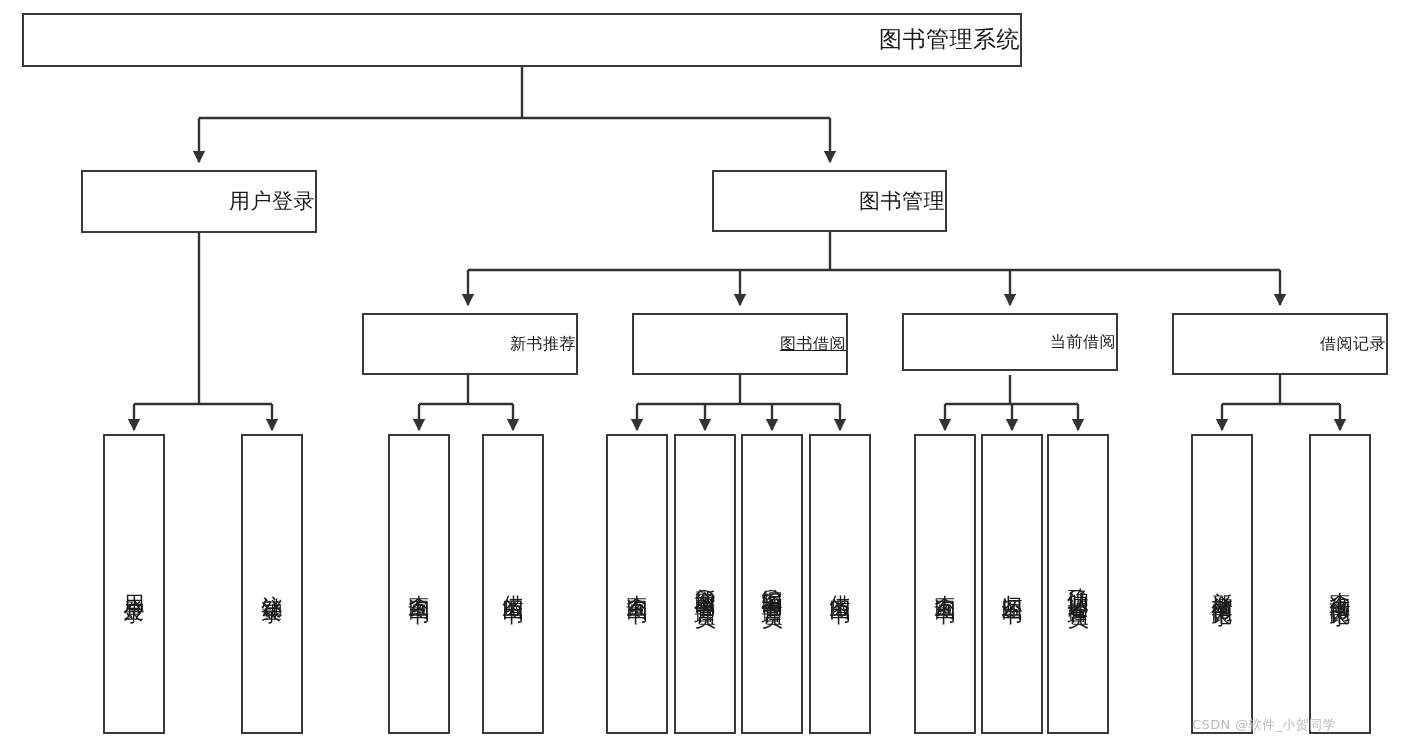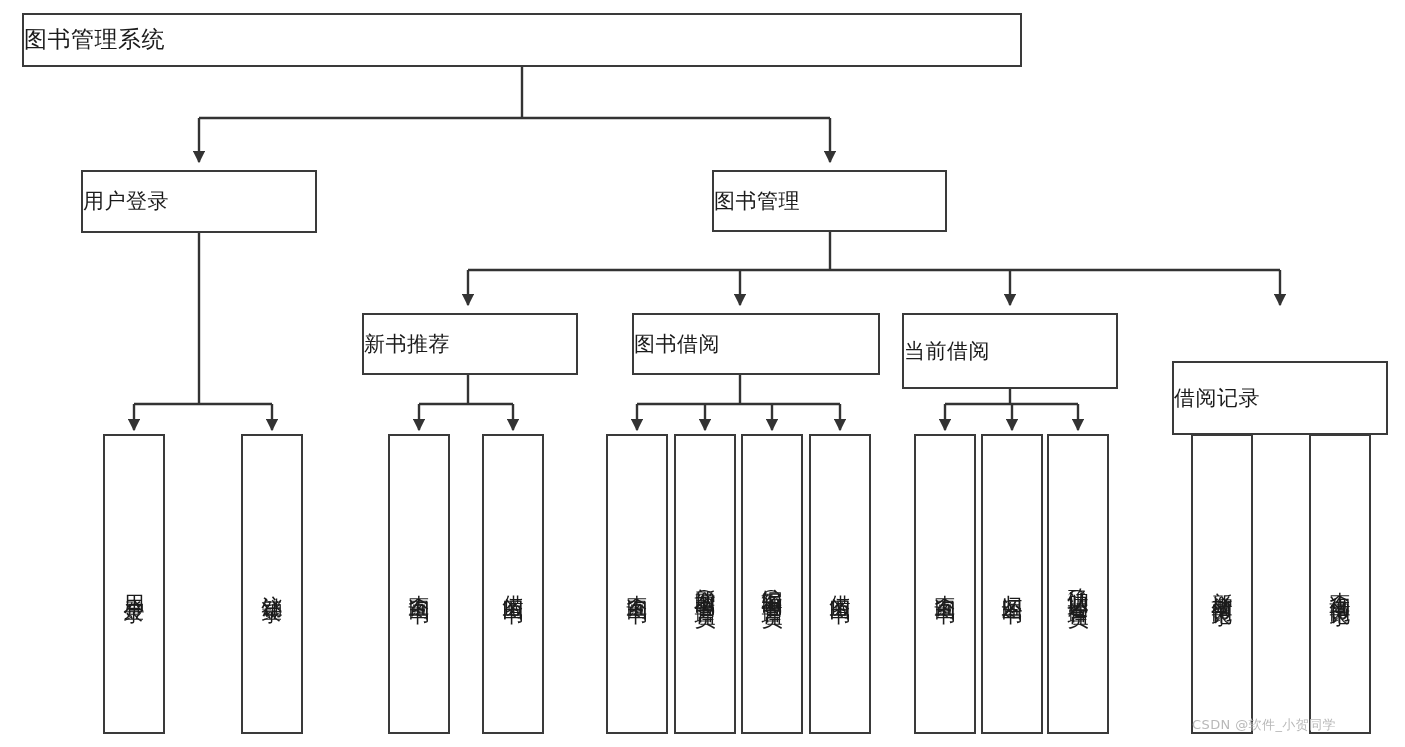--- a/index.html
+++ b/index.html
@@ -27,33 +27,33 @@
     height: 747px;
     pointer-events: none;
   }
   .node {
     position: absolute;
     box-sizing: border-box;
     background: #ffffff;
     border: 2px solid #3a3a3a;
     display: flex;
     align-items: center;
-    justify-content: flex-start;
+    justify-content: flex-end;
     z-index: 2;
   }
   .node .lbl {
     color: #1b1b1b;
     line-height: 1.18;
     text-align: center;
     white-space: nowrap;
     letter-spacing: 0.5px;
   }
   .lvl0 .lbl { font-size: 23px; }
   .lvl1 .lbl { font-size: 21px; }
-  .lvl2 .lbl { font-size: 21px; }
+  .lvl2 .lbl { font-size: 16px; }
   .leaf .lbl {
     font-size: 21px;
     writing-mode: vertical-rl;
     text-orientation: upright;
     letter-spacing: 3px;
     line-height: 1.05;
   }
   .leaf {
     align-items: center;
     justify-content: center;
@@ -129,27 +129,27 @@
   <div class="node lvl1" style="left:81px; top:170px; width:236px; height:63px;">
     <span class="lbl">用户登录</span>
   </div>
   <div class="node lvl1" style="left:712px; top:170px; width:235px; height:62px;font-family:Liberation Serif, serif;">
     <span class="lbl">图书管理</span>
   </div>
 
   <div class="node lvl2" style="left:362px; top:313px; width:216px; height:62px;">
     <span class="lbl">新书推荐</span>
   </div>
-  <div class="node lvl2" style="left:632px; top:313px; width:248px; height:62px;">
+  <div class="node lvl2" style="left:632px; top:313px; width:216px; height:62px;text-decoration:underline;">
     <span class="lbl">图书借阅</span>
   </div>
-  <div class="node lvl2" style="left:902px; top:313px; width:216px; height:76px;">
+  <div class="node lvl2" style="left:902px; top:313px; width:216px; height:58px;">
     <span class="lbl">当前借阅</span>
   </div>
-  <div class="node lvl2" style="left:1172px; top:313px; width:216px; height:74px;margin-top:48px;">
+  <div class="node lvl2" style="left:1172px; top:313px; width:216px; height:62px;">
     <span class="lbl">借阅记录</span>
   </div>
 
   <div class="node leaf" style="left:103px; top:434px; width:62px; height:300px;">
     <span class="lbl">用户登录</span>
   </div>
   <div class="node leaf" style="left:241px; top:434px; width:62px; height:300px;">
     <span class="lbl">注销登录</span>
   </div>
 

